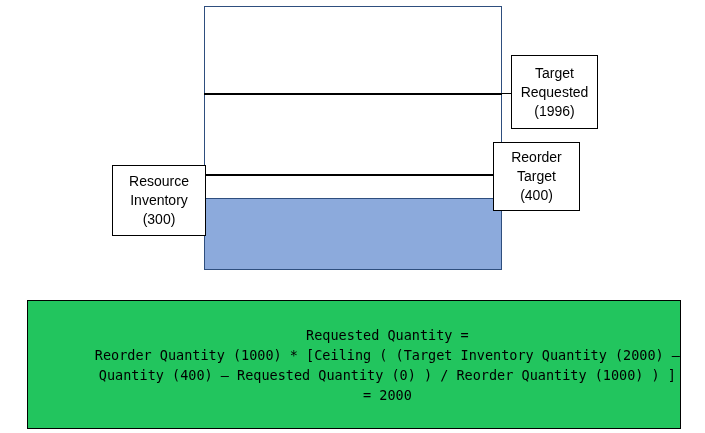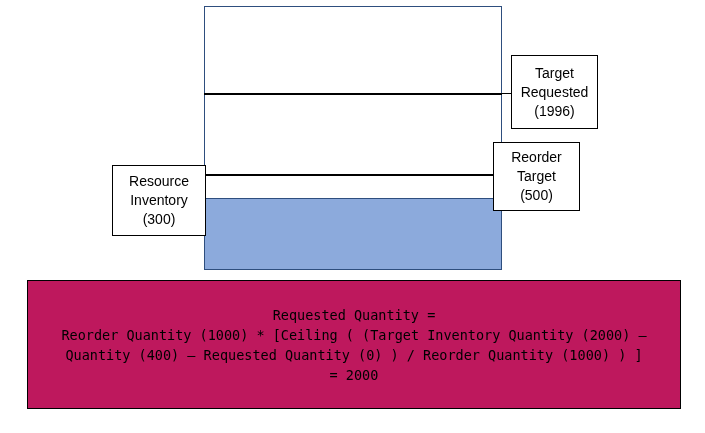--- a/index.html
+++ b/index.html
@@ -77,29 +77,29 @@
     color: #000000;
   }
   #callout-target   { left: 511px; top: 55px;  width: 87px; height: 74px; }
   #callout-reorder  { left: 493px; top: 142px; width: 87px; height: 69px; }
   #callout-resource { left: 112px; top: 165px; width: 94px; height: 71px; }
 
   
   #formula-panel {
     position: absolute;
     left: 27px;
-    top: 280px;
+    top: 300px;
     width: 654px;
     height: 129px;
     border: 1px solid #000000;
     box-sizing: border-box;
-    background: #be185d;
+    background: #22c55e;
     display: flex;
     align-items: center;
-    justify-content: center;
+    justify-content: flex-end;
   }
   #formula-text {
     font-family: "DejaVu Sans Mono", monospace;
     font-size: 13.5px;
     line-height: 20px;
     text-align: center;
     white-space: pre;
     color: #000000;
   }
 </style>
@@ -119,21 +119,21 @@
 
 <div class="callout" id="callout-target">
   <span>Target</span>
   <span>Requested</span>
   <span>(1996)</span>
 </div>
 
 <div class="callout" id="callout-reorder">
   <span>Reorder</span>
   <span>Target</span>
-  <span>(500)</span>
+  <span>(400)</span>
 </div>
 
 <div class="callout" id="callout-resource">
   <span>Resource</span>
   <span>Inventory</span>
   <span>(300)</span>
 </div>
 
 <div id="formula-panel">
   <div id="formula-text">Requested Quantity =

